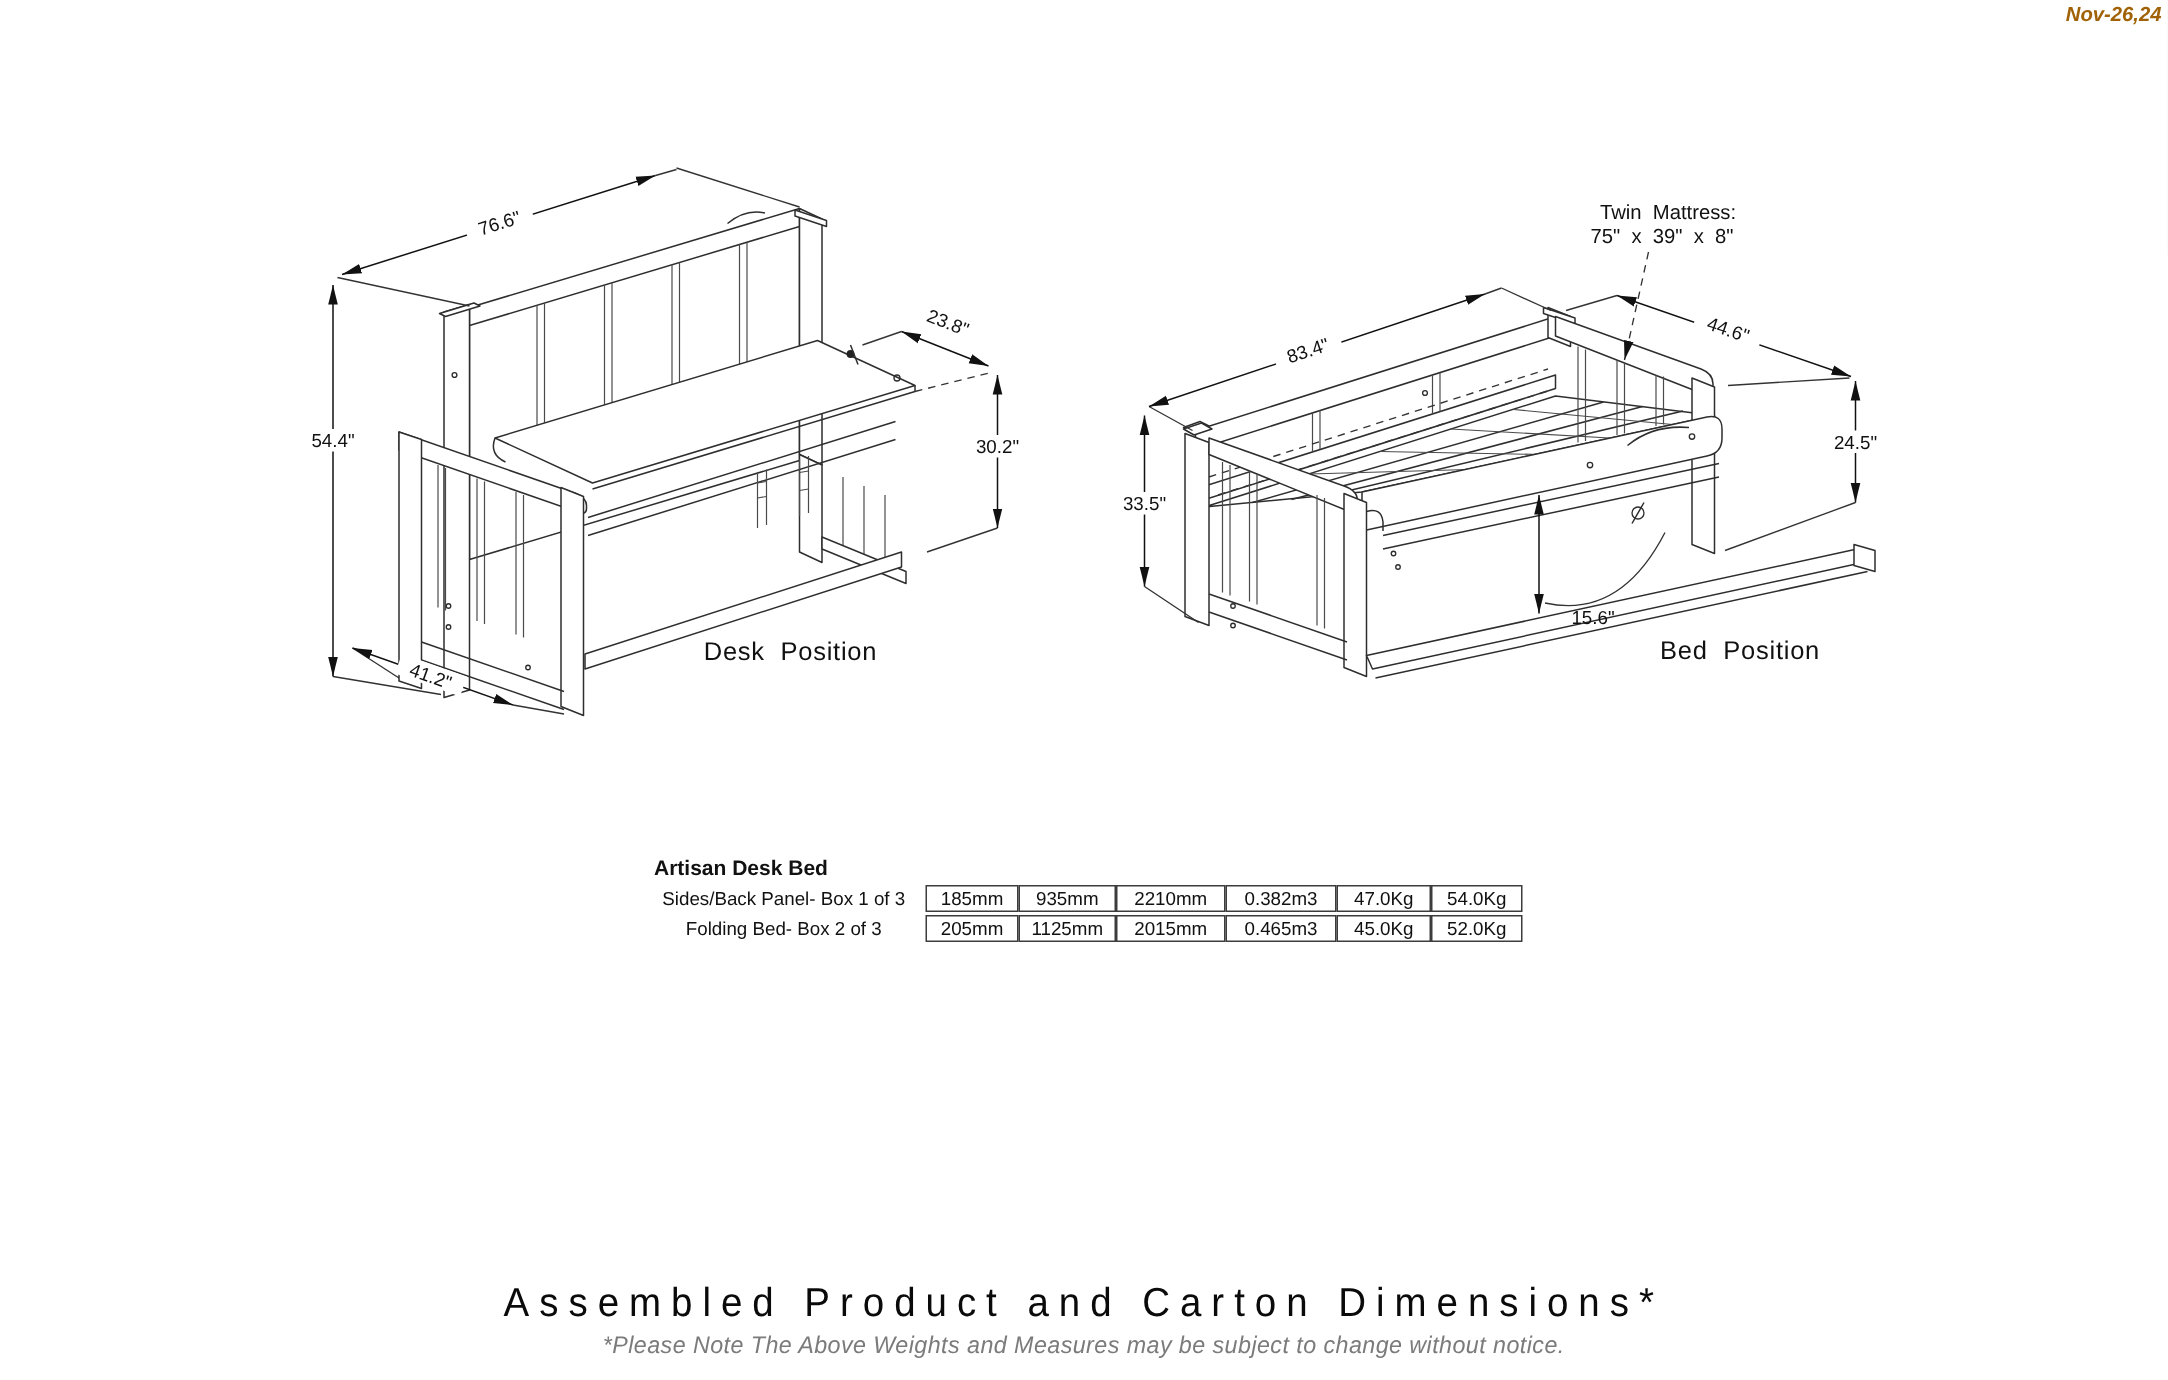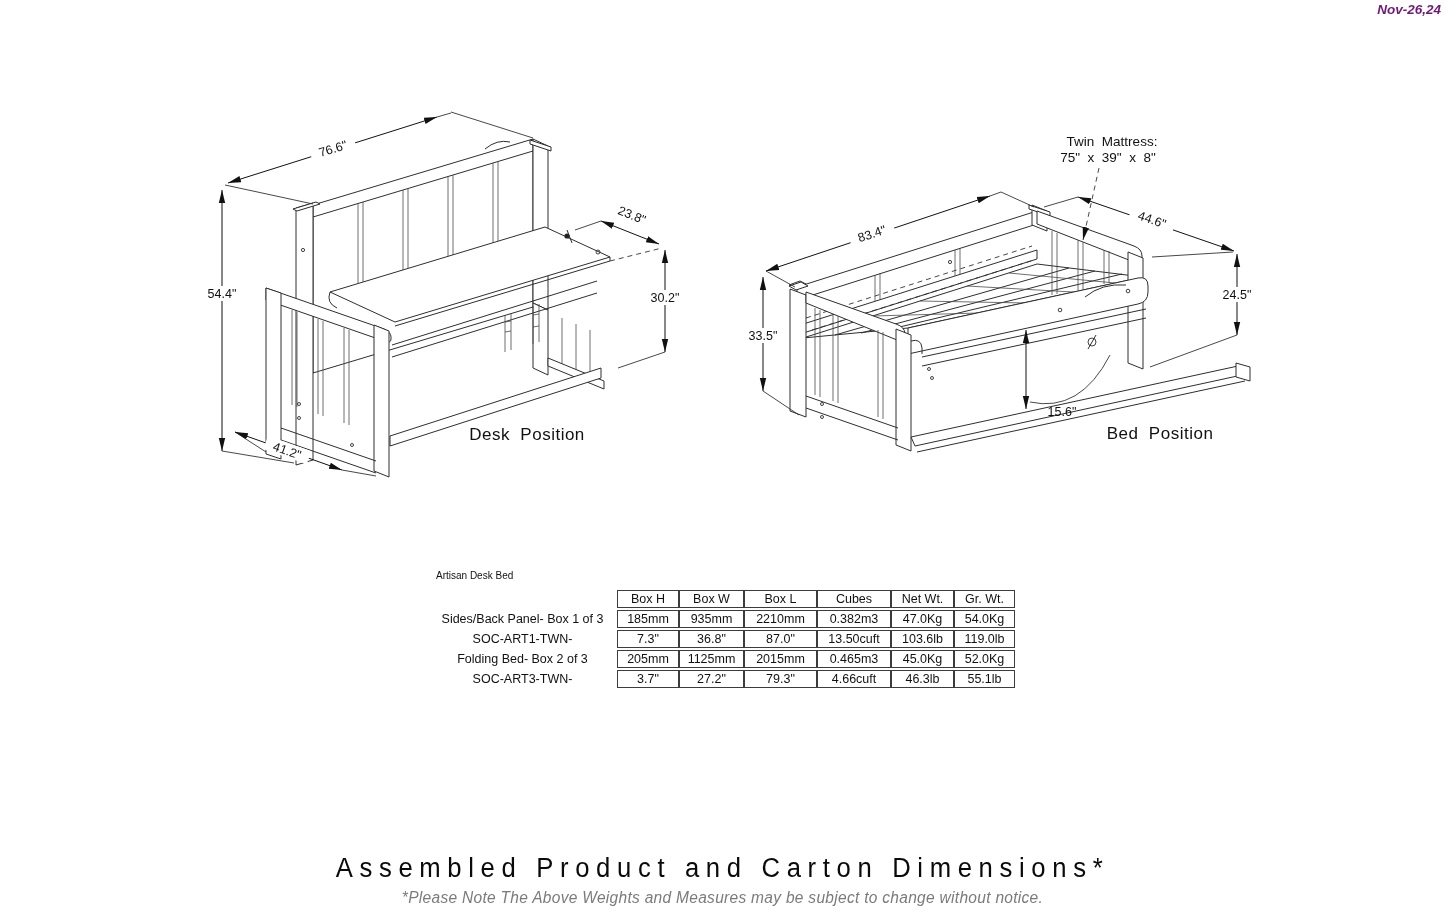--- a/index.html
+++ b/index.html
@@ -5,21 +5,21 @@
   * { margin: 0; padding: 0; box-sizing: border-box; }
   body { background: #e8e8e8; font-family: "Liberation Sans", sans-serif; }
   #sheet {
     position: relative; width: 1445px; height: 920px;
     background: #ffffff; overflow: hidden; margin: 0 auto;
     color: #111;
   }
   .abs { position: absolute; }
   #date-label {
     top: 2px; right: 4px; font-size: 13.5px; font-style: italic; font-weight: bold;
-    color: #701a75;
+    color: #a16207;
   }
   #main-title {
     top: 495px; left: 434px; width: 520px; text-align: center;
     font-size: 16.5px; font-weight: bold; letter-spacing: 0.5px; white-space: pre;
   }
   .view-svg { position: absolute; }
   svg text { font-family: "Liberation Sans", sans-serif; white-space: pre; fill: #111; }
   .dt { font-size: 12.5px; }
   .view-label { font-size: 17px; letter-spacing: 0.5px; }
   .mat-label { font-size: 13.5px; }
@@ -27,21 +27,21 @@
   .art  { stroke: #2e2e2e; stroke-width: 1; fill: none; stroke-linejoin: round; }
   .artf { stroke: #2e2e2e; stroke-width: 1; fill: #ffffff; stroke-linejoin: round; }
   .thin { stroke: #4a4a4a; stroke-width: 0.8; fill: none; }
   .dim  { stroke: #111; stroke-width: 1; fill: none; }
   .ext  { stroke: #333; stroke-width: 0.9; fill: none; }
   .dash { stroke: #333; stroke-width: 0.9; fill: none; stroke-dasharray: 5 4; }
   .tb   { fill: #ffffff; }
   .dot  { fill: none; stroke: #2e2e2e; stroke-width: 0.9; }
   .fdot { fill: #222; }
   
-  #table-caption { top: 570px; left: 436px; font-size: 10px; font-weight: normal; }
+  #table-caption { top: 570px; left: 436px; font-size: 14px; font-weight: bold; }
   #carton-table-wrap { top: 588px; left: 436px; }
   table.carton { border-collapse: separate; border-spacing: 0 2px; font-size: 12.5px; }
   table.carton td { border: 1px solid #3c3c3c; text-align: center; height: 16px; padding: 0 3px; line-height: 16px; white-space: nowrap; }
   table.carton td.rowlabel { border: none; text-align: center; padding: 0 8px 0 0; white-space: nowrap; }
   #footer-heading {
     top: 853px; left: 0; right: 0; text-align: center;
     font-size: 27px; letter-spacing: 7px; color: #0a0a0a;
     transform: scaleX(0.95); transform-origin: center; white-space: nowrap;
   }
   #footer-note {
@@ -320,64 +320,37 @@
         <col style="width:181px">
           <col style="width:62px">
           <col style="width:65px">
           <col style="width:73px">
         <col style="width:74px">
           <col style="width:63px">
           <col style="width:61px">
       </colgroup>
       <tbody>
         <tr>
-          <td class="rowlabel"></td>
-          <td>Box H</td>
-          <td>Box W</td>
-          <td>Box L</td>
-          <td>Cubes</td>
-          <td>Net Wt.</td>
-          <td>Gr. Wt.</td>
-        </tr>
-        <tr>
           <td class="rowlabel">Sides/Back Panel- Box 1 of 3</td>
           <td>185mm</td>
           <td>935mm</td>
           <td>2210mm</td>
           <td>0.382m3</td>
           <td>47.0Kg</td>
           <td>54.0Kg</td>
-        </tr>
-        <tr>
-          <td class="rowlabel">SOC-ART1-TWN-</td>
-          <td>7.3"</td>
-          <td>36.8"</td>
-          <td>87.0"</td>
-          <td>13.50cuft</td>
-          <td>103.6lb</td>
-          <td>119.0lb</td>
         </tr>
         <tr>
           <td class="rowlabel">Folding Bed- Box 2 of 3</td>
           <td>205mm</td>
           <td>1125mm</td>
           <td>2015mm</td>
           <td>0.465m3</td>
           <td>45.0Kg</td>
           <td>52.0Kg</td>
         </tr>
-        <tr>
-          <td class="rowlabel">SOC-ART3-TWN-</td>
-          <td>3.7"</td>
-          <td>27.2"</td>
-          <td>79.3"</td>
-          <td>4.66cuft</td>
-          <td>46.3lb</td>
-          <td>55.1lb</td>
-        </tr>
       </tbody>
     </table>
   </div>
 
   <div id="footer-heading" class="abs">Assembled Product and Carton Dimensions*</div>
   <div id="footer-note" class="abs">*Please Note The Above Weights and Measures may be subject to change without notice.</div>
 
 </div>
 
 </body></html>

